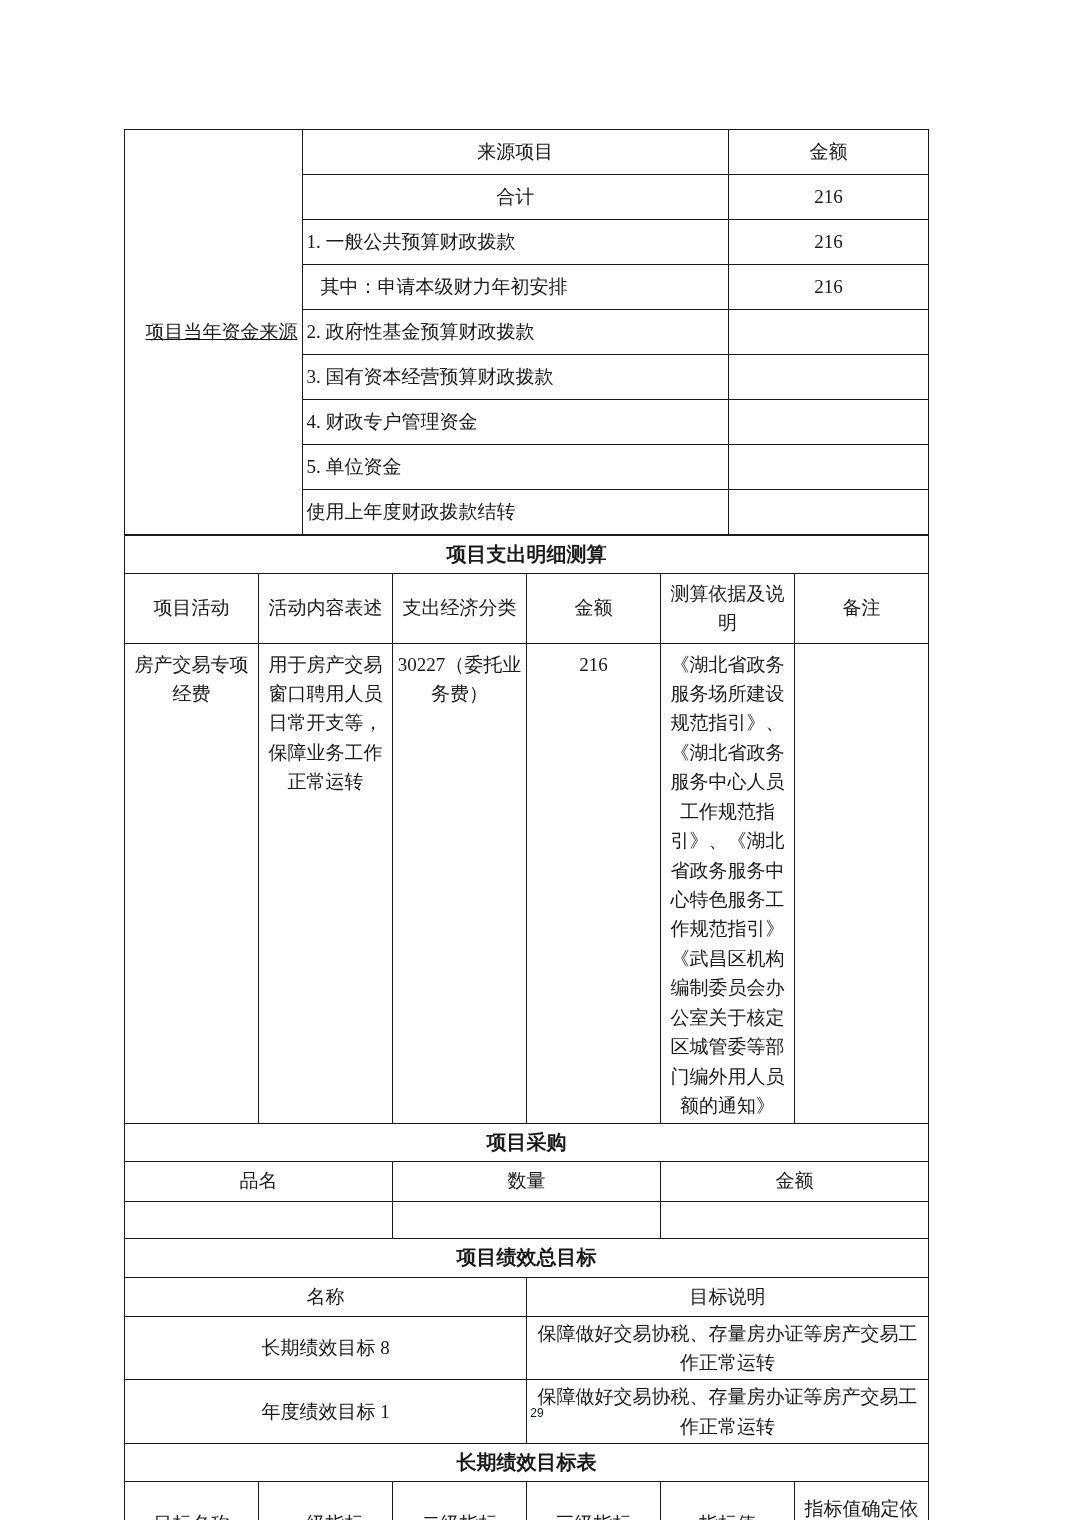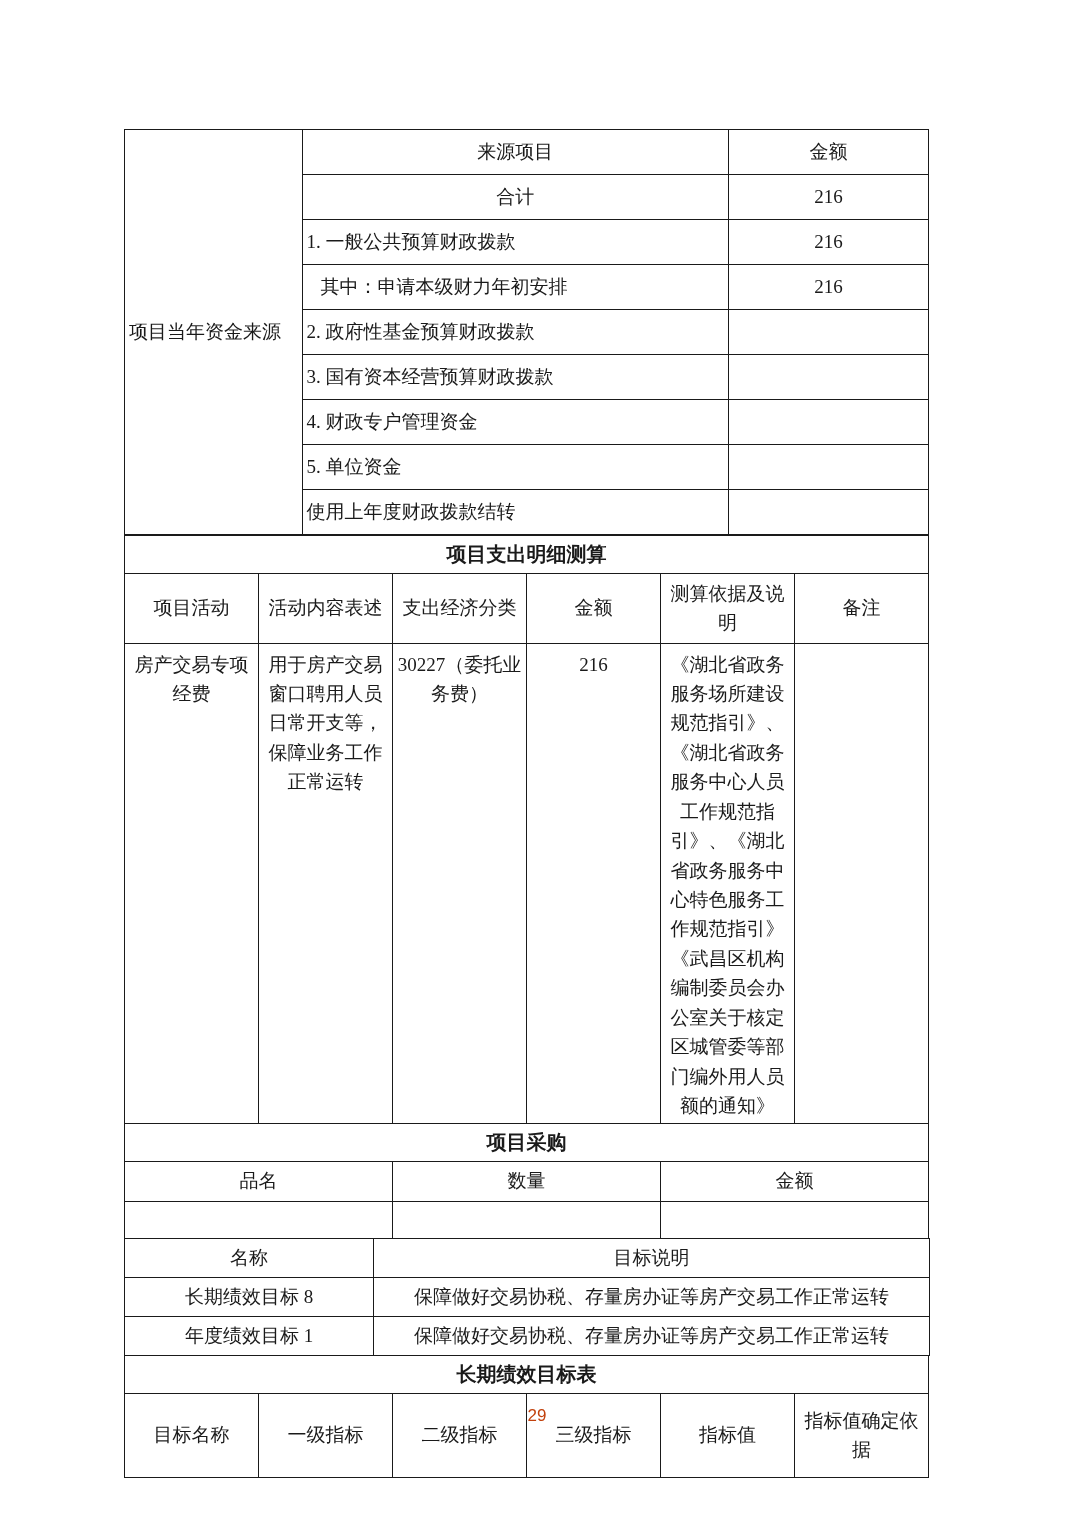--- a/index.html
+++ b/index.html
@@ -37,21 +37,21 @@
   .title-row td {
     font-weight: bold;
     text-align: center;
     font-size: 20px;
     height: 38px;
   }
   .thick-top { border-top: 2px solid #1a1a1a; }
 
   
   .t-funding td { height: 45px; }
-  .t-funding .col-label { width: 172px; text-align: left; }
+  .t-funding .col-label { width: 172px; text-align: right; text-decoration: underline; }
   .t-funding .col-src   { width: 413px; }
   .t-funding .col-amt   { width: 194px; text-align: center; }
 
   
   .t-expense .col1 { width: 132px; }
   .t-expense .col2 { width: 115px; }
   .t-expense .col3 { width: 98px; }
   .t-expense .col4 { width: 84px; }
   .t-expense .col5 { width: 303px; }
   .t-expense .col6 { width: 73px; }
@@ -81,22 +81,22 @@
   .t-long td { text-align: center; }
   .t-long .hdr td { height: 84px; }
 
   .page-number {
     position: absolute;
     top: 1406px;
     left: 0;
     width: 100%;
     text-align: center;
     font-family: "Liberation Sans", sans-serif;
-    font-size: 17px;
-    color: #c2410c;
+    font-size: 12px;
+    color: #0f172a;
   }
 </style>
 </head>
 <body>
 
 <div class="doc-tables">
 
   <table class="t-funding">
     <tbody>
         <tr>
@@ -176,20 +176,23 @@
     <tr class="empty">
       <td class="col1"></td>
       <td class="col2"></td>
       <td class="col3"></td>
     </tr>
   </tbody>
     </table>
 
   <table class="t-goal">
     <tbody>
+        <tr class="title-row">
+      <td colspan="2">项目绩效总目标</td>
+    </tr>
     <tr>
       <td class="col1">名称</td>
       <td class="col2">目标说明</td>
     </tr>
     <tr>
       <td class="col1">长期绩效目标 8</td>
       <td class="col2">保障做好交易协税、存量房办证等房产交易工作正常运转</td>
     </tr>
     <tr>
       <td class="col1">年度绩效目标 1</td>

